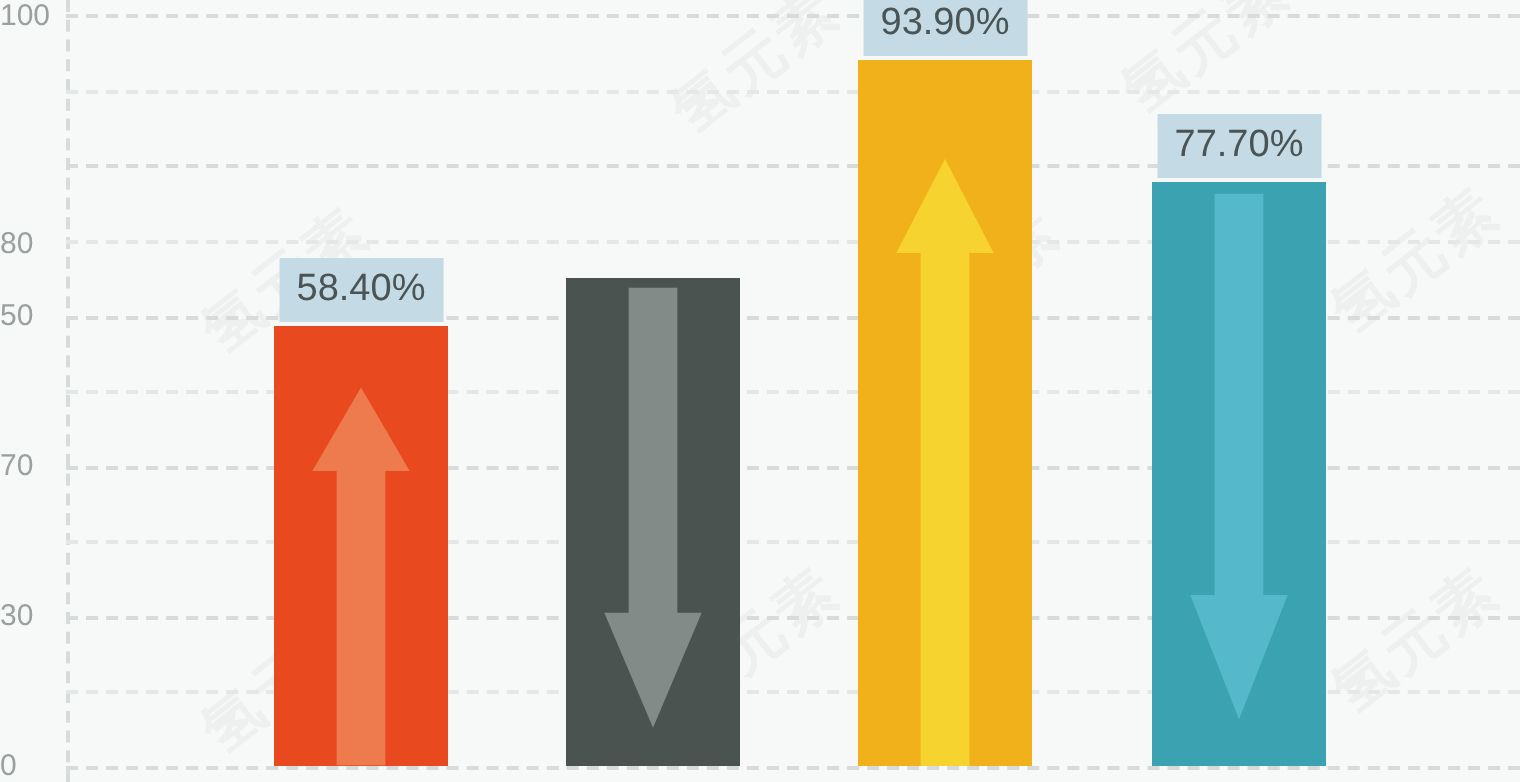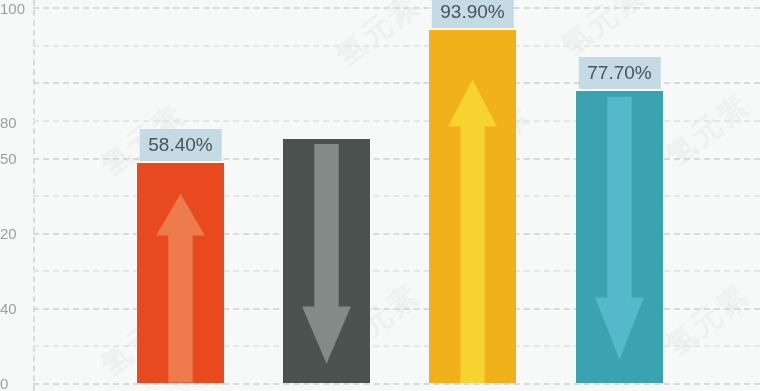--- a/index.html
+++ b/index.html
@@ -141,22 +141,22 @@
     <div class="gridline minor" style="top:270px;"></div>
     <div class="gridline" style="top:308px;"></div>
     <div class="gridline minor" style="top:345px;"></div>
     <div class="gridline" style="top:383px;"></div>
   </div>
 
   <div class="ylabels-layer">
     <div class="ylabel" style="top:8px;">100</div>
     <div class="ylabel" style="top:98px;margin-top:24px;">80</div>
     <div class="ylabel" style="top:158px;">50</div>
-    <div class="ylabel" style="top:233px;">20</div>
-    <div class="ylabel" style="top:308px;">40</div>
+    <div class="ylabel" style="top:233px;">70</div>
+    <div class="ylabel" style="top:308px;">30</div>
     <div class="ylabel" style="top:383px;">0</div>
   </div>
 
   <div class="bars-layer">
 
     <div class="bar" id="bar-1" style="left: 137px; top: 163.416px; width: 87px; height: 219.584px; background: rgb(232, 73, 31);">
       <svg class="bar-arrow" viewBox="0 0 100 100" preserveAspectRatio="none" id="arrow-1">
           <path d="M50,14.000000000000002 L78,33.02841737102886 L64,33.02841737102886 L64,100 L36,100 L36,33.02841737102886 L22,33.02841737102886 Z" fill="#ee7b4d"></path>
         </svg>
     </div>

